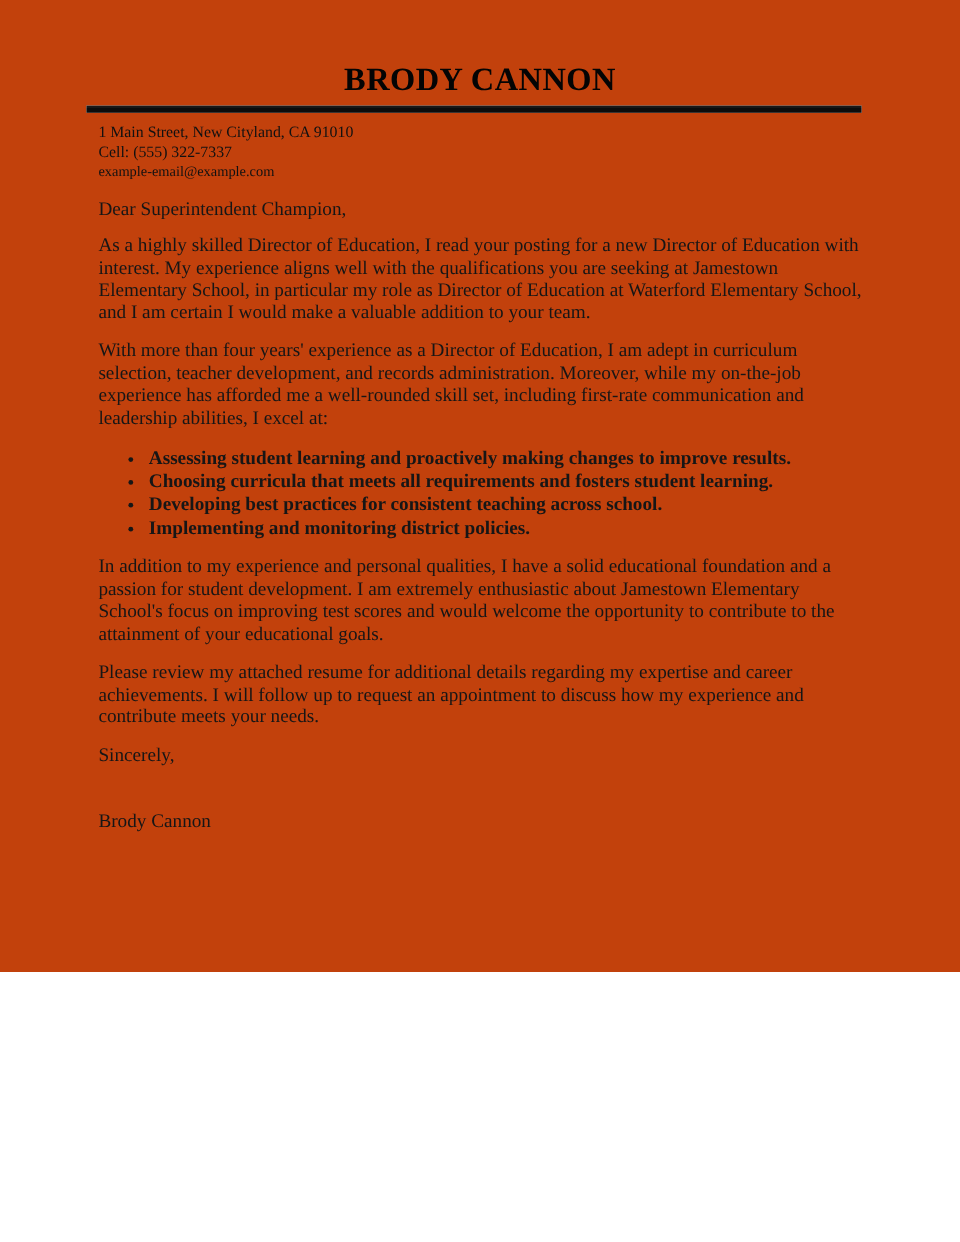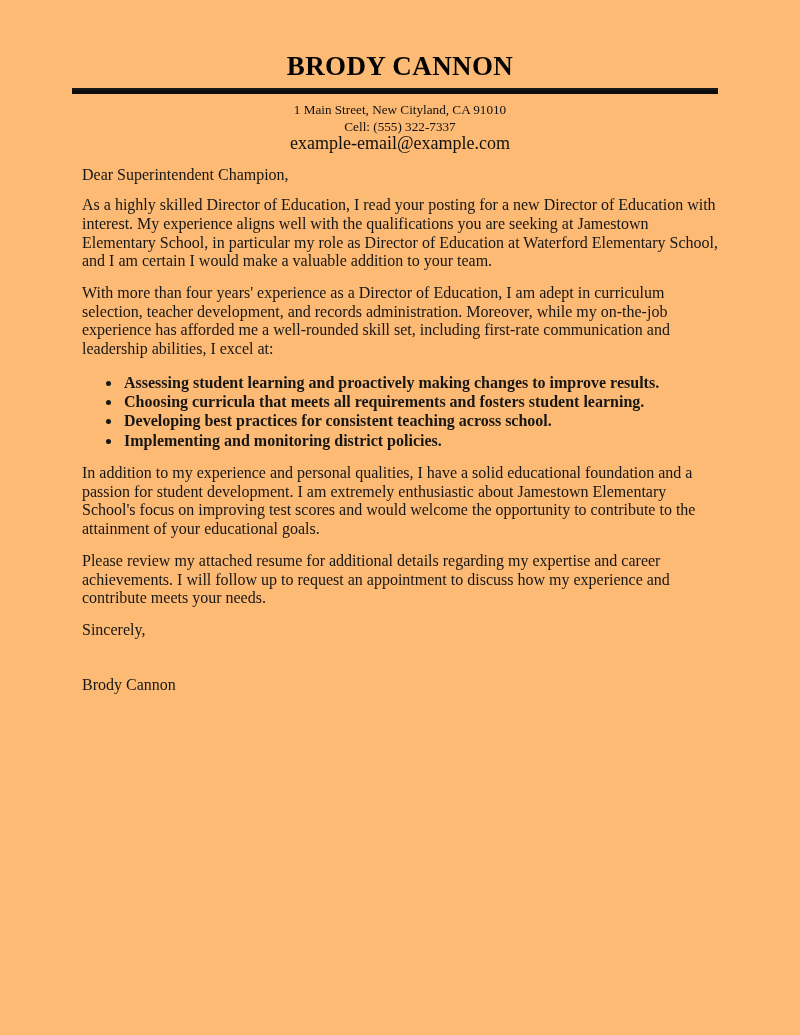--- a/index.html
+++ b/index.html
@@ -6,48 +6,47 @@
   html, body { background: #ffffff; }
   body {
     width: 800px;
     height: 1035px;
     overflow: hidden;
     font-family: "Liberation Serif", "DejaVu Serif", serif;
     color: #1b1b1b;
   }
   .page {
     width: 800px;
-    height: 1035px;
+    height: 810px;
     padding: 51px 82px 16px 82px;
-    background: #fdba74;
+    background: #c2410c;
   }
   .doc-title {
     text-align: center;
     font-size: 27px;
     line-height: 1.15;
     font-weight: bold;
     letter-spacing: 0.4px;
     color: #040404;
     margin-bottom: 6px;
   }
   .rule {
     height: 3px;
     border-top: 2px solid #181818;
     border-bottom: 4px solid #0c0c0c;
     margin-left: -10px;
     background: #ffffff;
   }
   .contact {
-    text-align: center;
     margin-top: 8px;
     font-size: 13.2px;
     line-height: 16.5px;
     color: #111111;
   }
-  .contact .email-line { font-size: 18px; }
+  .contact .email-line { font-size: 12px; }
   .letter-body {
     font-size: 16px;
     line-height: 18.7px;
     color: #161616;
   }
   .salutation { margin-top: 14px; margin-bottom: 12px; }
   .para { margin-bottom: 13px; }
   ul.skill-list {
     margin: 14px 0 14px 0;
     padding-left: 40px;

